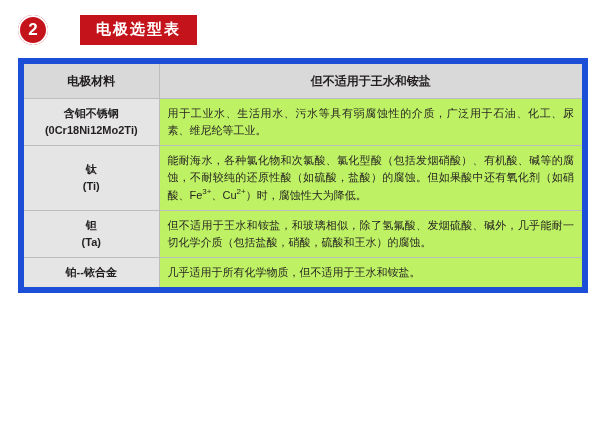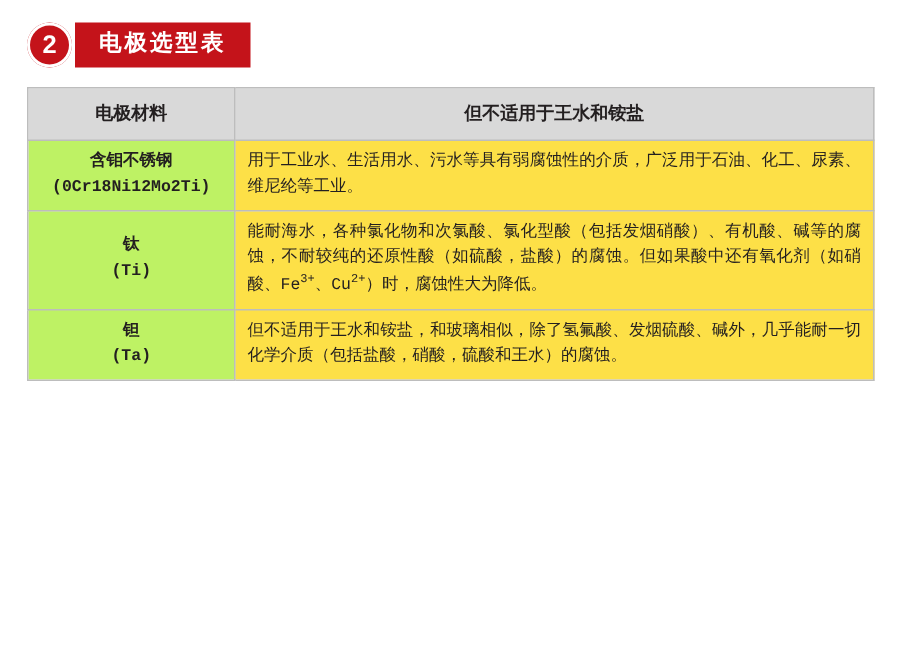--- a/index.html
+++ b/index.html
@@ -36,66 +36,65 @@
     color: #ffffff;
     font-size: 17px;
     font-weight: bold;
     display: flex;
     align-items: center;
     justify-content: center;
     box-shadow: 0 0 0 2px #ffffff inset;
     flex: 0 0 auto;
   }
   .title-bar {
-    margin-left: 2px;
+    margin-left: 32px;
     background: #c4131a;
     color: #ffffff;
     font-size: 15px;
     font-weight: bold;
     letter-spacing: 2px;
     padding: 6px 16px 7px 16px;
     line-height: 1.1;
   }
   
   table.spec {
     border-collapse: collapse;
     width: 564px;
     table-layout: fixed;
-    border: 1px solid #1d4ed8;
-    font-family: Liberation Mono, monospace;
+    border: 6px solid #1d4ed8;
   }
   table.spec th, table.spec td {
     border: 1px solid #bdbdbd;
     vertical-align: middle;
     padding: 6px 8px;
     font-size: 11px;
     line-height: 1.55;
   }
   table.spec thead th {
     background: #d9d9d9;
     font-size: 12px;
     font-weight: bold;
     text-align: center;
     height: 26px;
     padding: 4px 6px;
   }
   .col-mat { width: 138px; }
   .col-desc { width: 426px; }
   td.mat {
-    background: #bef264;
+    background: #e5e5e5;
     text-align: center;
     font-weight: bold;
     font-size: 11.5px;
     line-height: 1.45;
   }
   td.mat.plain {
     font-weight: bold;
   }
   td.desc {
-    background: #fde047;
+    background: #bef264;
     text-align: justify;
     text-justify: inter-ideograph;
     color: #231f20;
   }
   sup { font-size: 8px; vertical-align: super; }
 </style>
 </head>
 <body>
 
 <div class="page">
@@ -131,16 +130,22 @@
         </td>
         <td class="desc">能耐海水，各种氯化物和次氯酸、氯化型酸（包括发烟硝酸）、有机酸、碱等的腐蚀，不耐较纯的还原性酸（如硫酸，盐酸）的腐蚀。但如果酸中还有氧化剂（如硝酸、Fe<sup>3+</sup>、Cu<sup>2+</sup>）时，腐蚀性大为降低。</td>
       </tr>
       <tr>
         <td class="mat">
           <div>钽</div>
           <div>(Ta)</div>
         </td>
         <td class="desc">但不适用于王水和铵盐，和玻璃相似，除了氢氟酸、发烟硫酸、碱外，几乎能耐一切化学介质（包括盐酸，硝酸，硫酸和王水）的腐蚀。</td>
       </tr>
+      <tr>
+        <td class="mat plain">
+          <div>铂--铱合金</div>
+        </td>
+        <td class="desc">几乎适用于所有化学物质，但不适用于王水和铵盐。</td>
+      </tr>
     </tbody>
   </table>
 
 </div>
 
 </body></html>

